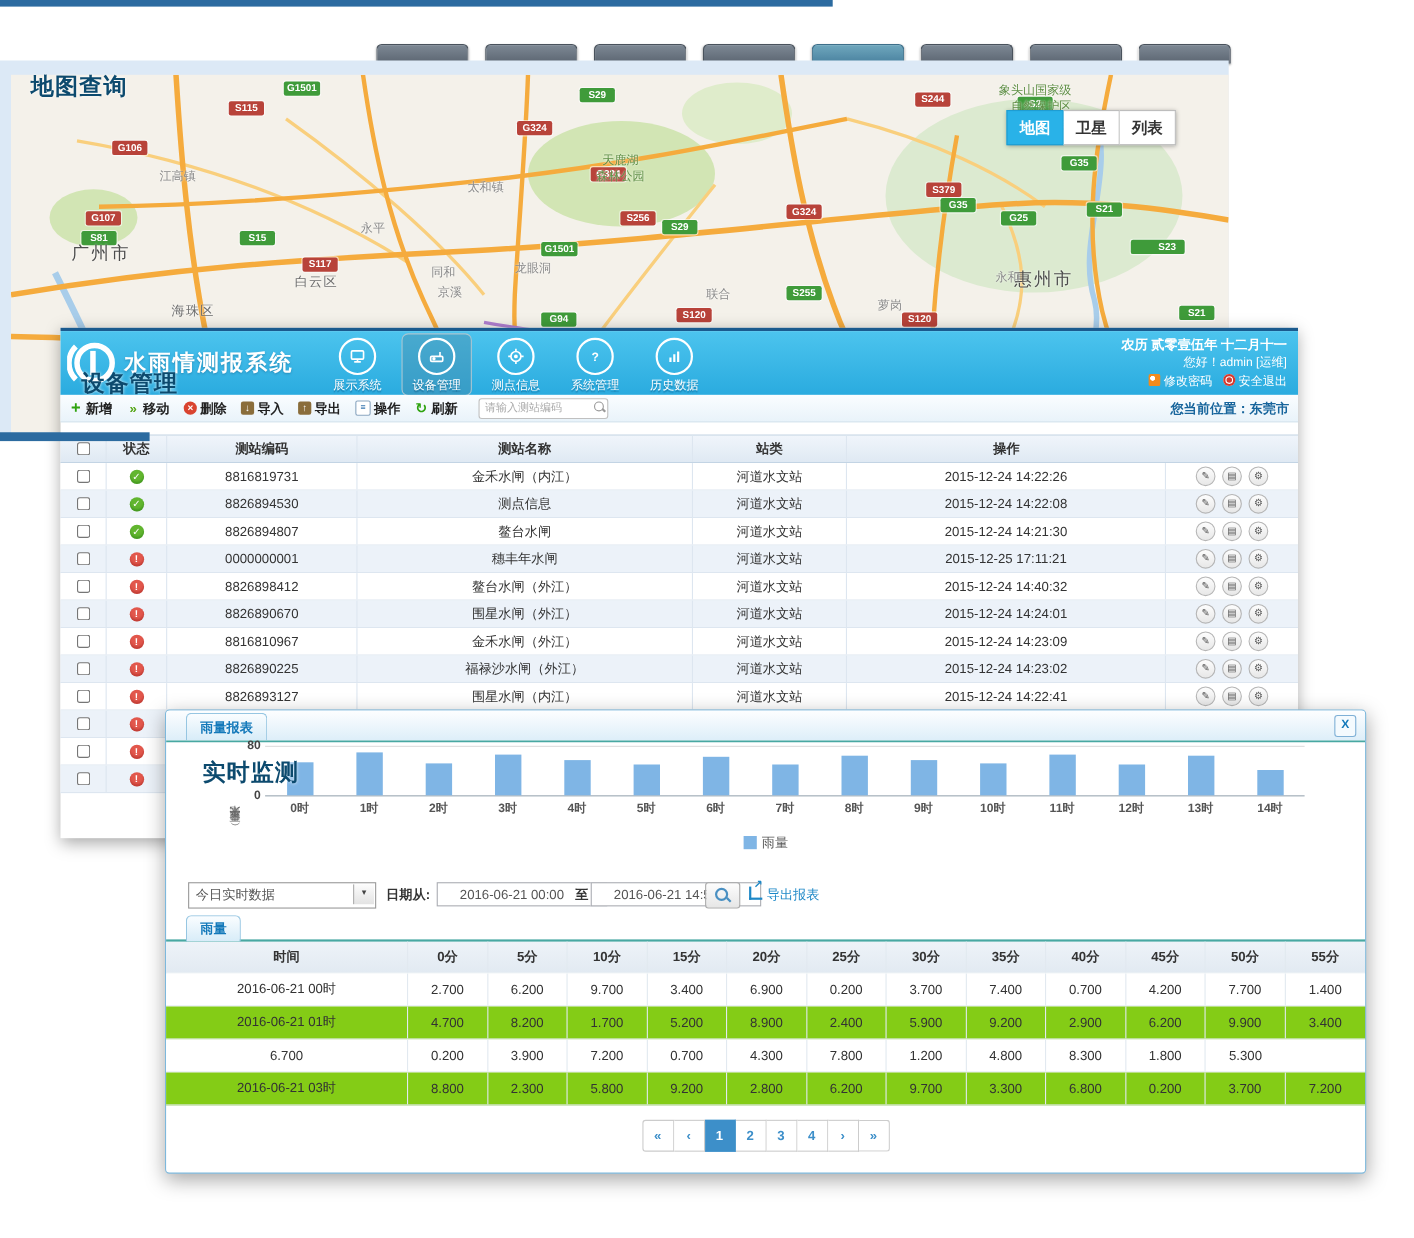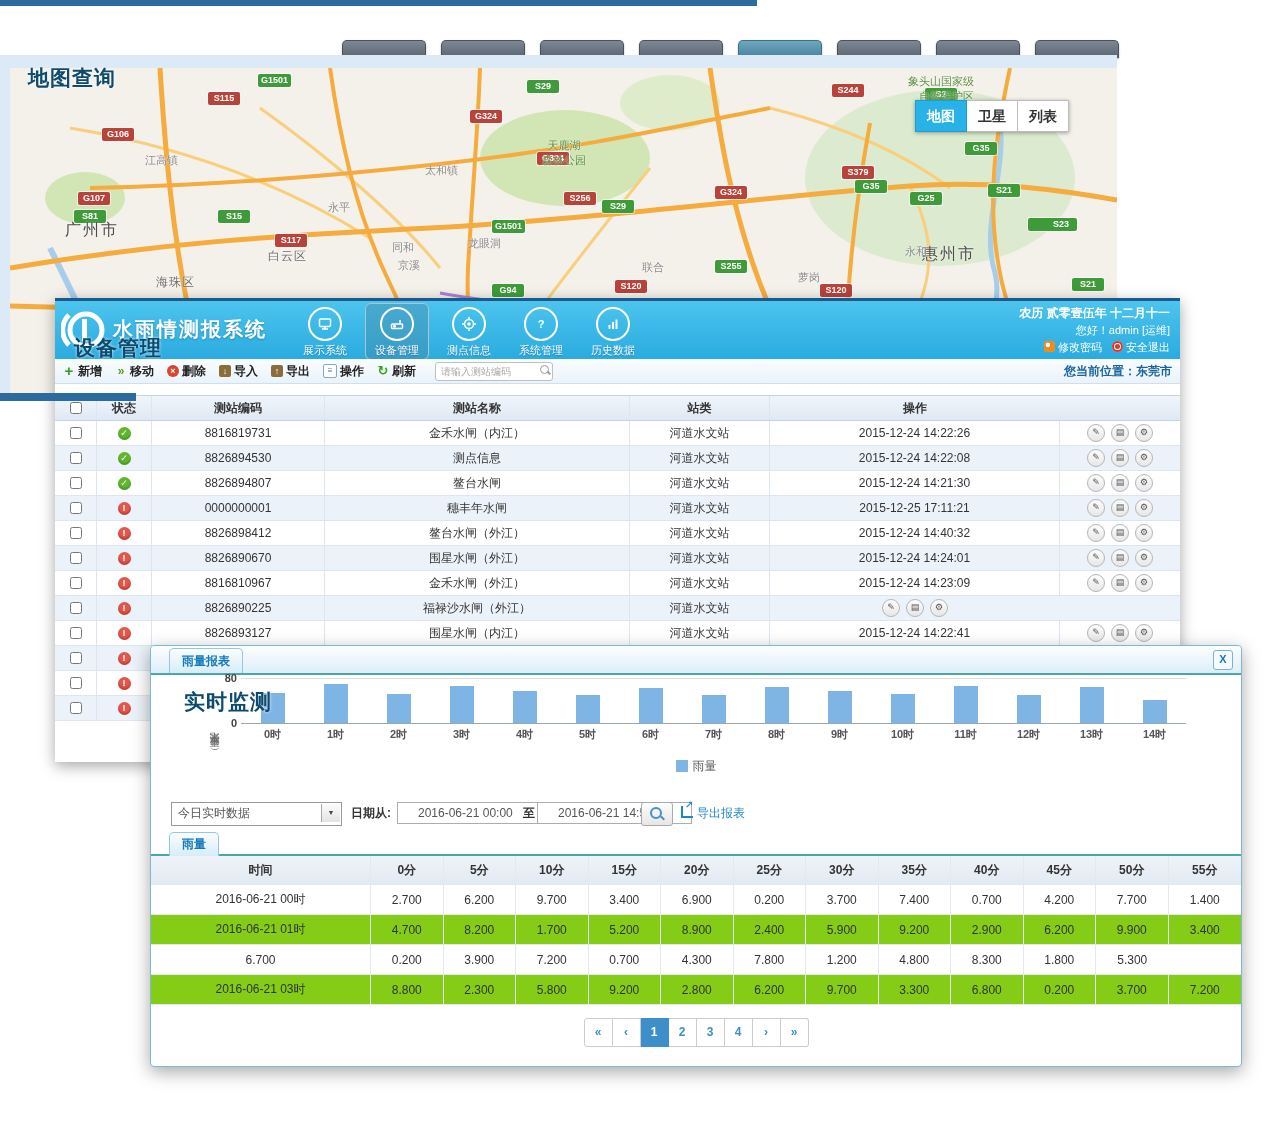--- a/index.html
+++ b/index.html
@@ -484,20 +484,21 @@
         <div class="dev-row alt">
           <div>
             <input class="cbx" type="checkbox" style="">
           </div>
           <div>
             <span class="st err">!</span>
           </div>
           <div>8826890225</div>
           <div>福禄沙水闸（外江）</div>
           <div>河道水文站</div>
+          <div>2015-12-24 14:23:02</div>
           <div>
             <span class="opbtn">✎</span>
             <span class="opbtn">▤</span>
             <span class="opbtn">⚙</span>
           </div>
         </div>
         <div class="dev-row">
           <div>
             <input class="cbx" type="checkbox" style="">
           </div>

